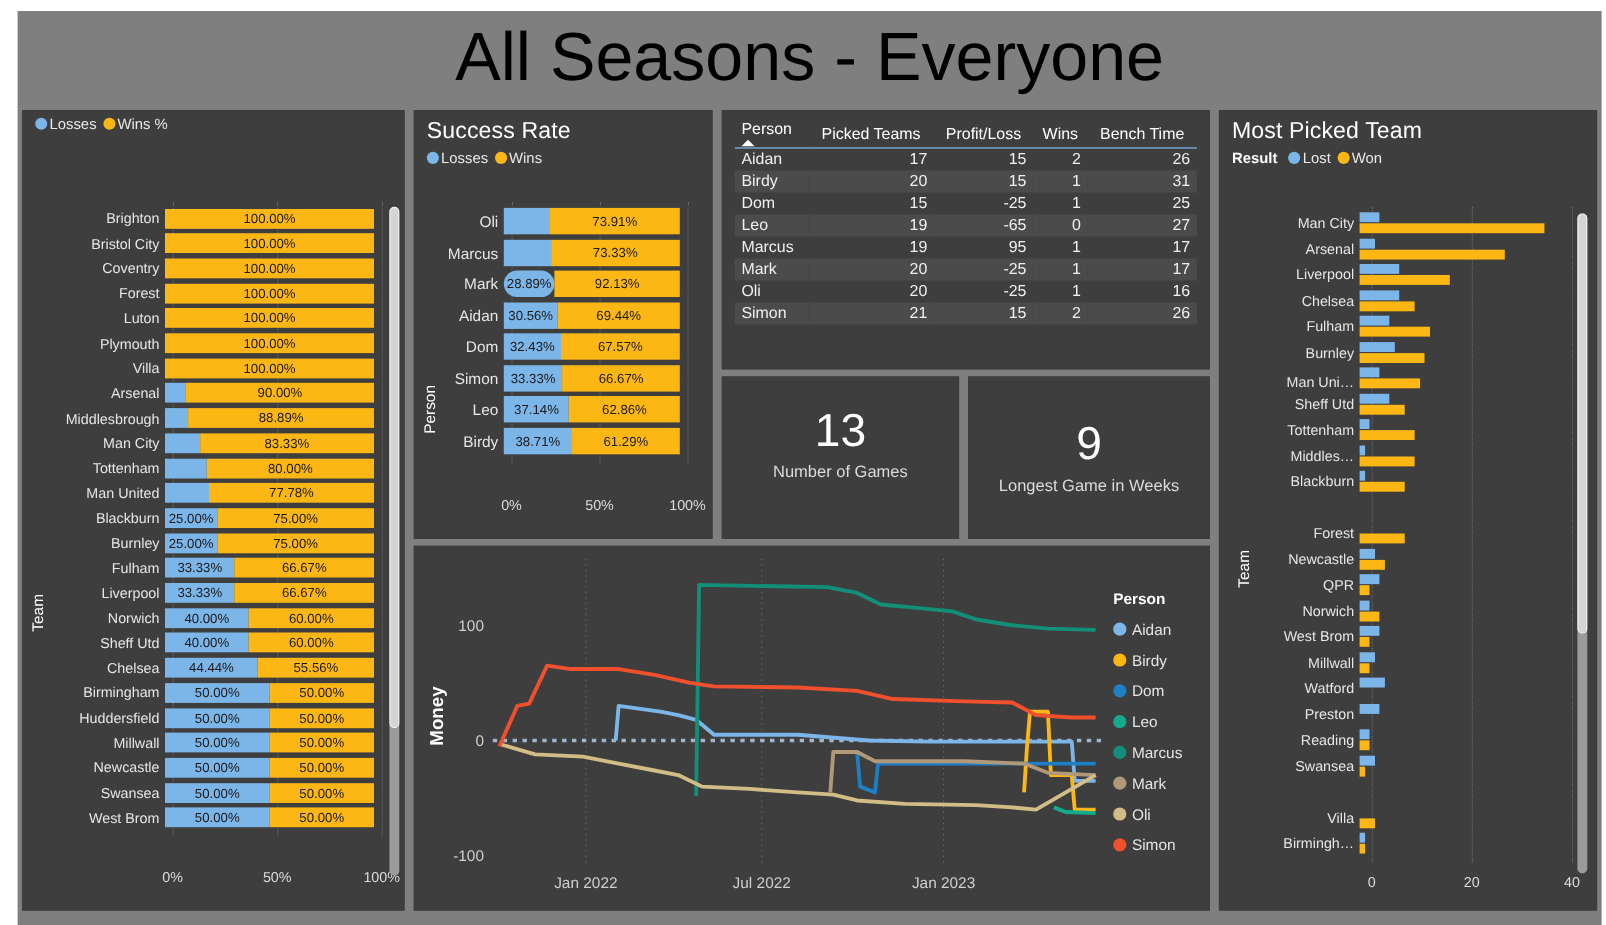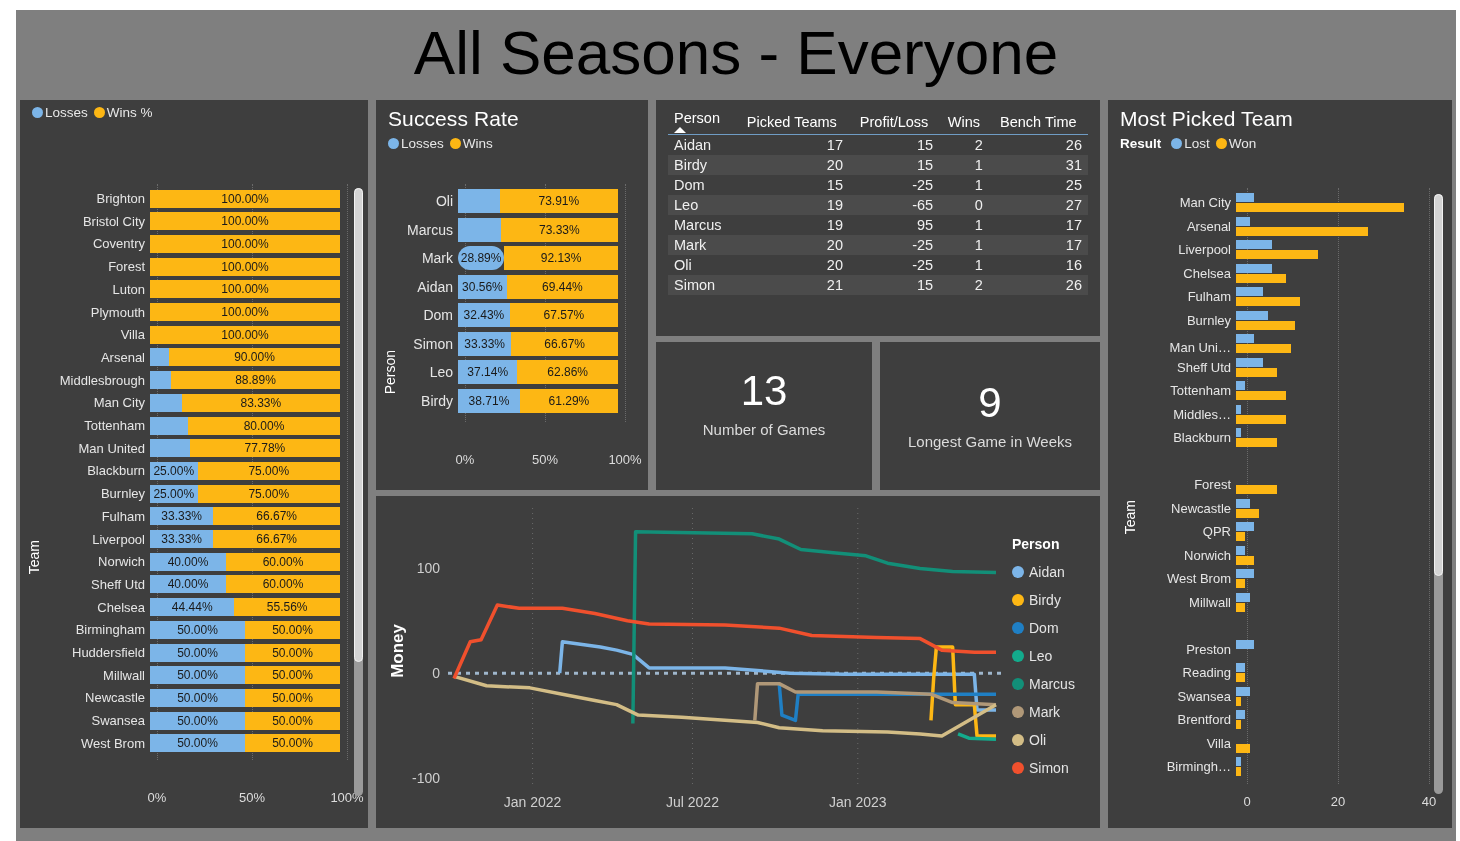--- a/index.html
+++ b/index.html
@@ -727,45 +727,45 @@
             <div style="position: absolute; left: 0px; top: 11px; height: 9px; background: rgb(253, 183, 20); width: 9.1px;"></div>
           </div>
         </div>
         <div style="position: absolute; left: 0px; top: 405.5px; width: 330px; height: 21.5px; display: flex; align-items: center;">
           <div class="cat-label" style="width: 128px;">Millwall</div>
           <div style="position: relative; width: 190px; height: 21.5px;">
             <div style="position: absolute; left: 0px; top: 1px; height: 9px; background: rgb(124, 181, 232); width: 13.65px;"></div>
             <div style="position: absolute; left: 0px; top: 11px; height: 9px; background: rgb(253, 183, 20); width: 9.1px;"></div>
           </div>
         </div>
+        <div style="position: absolute; left: 0px; top: 429px; width: 330px; height: 21.5px; display: flex; align-items: center;">
+          <div class="cat-label" style="width: 128px;">Watford</div>
+          <div style="position: relative; width: 190px; height: 21.5px;">
+            <div style="position: absolute; left: 0px; top: 1px; height: 9px; background: rgb(124, 181, 232); width: 22.75px;"></div>
+            <div style="position: absolute; left: 0px; top: 11px; height: 9px; background: rgb(253, 183, 20); width: 0px;"></div>
+          </div>
+        </div>
         <div style="position: absolute; left: 0px; top: 476px; width: 330px; height: 21.5px; display: flex; align-items: center;">
           <div class="cat-label" style="width: 128px;">Reading</div>
           <div style="position: relative; width: 190px; height: 21.5px;">
             <div style="position: absolute; left: 0px; top: 1px; height: 9px; background: rgb(124, 181, 232); width: 9.1px;"></div>
             <div style="position: absolute; left: 0px; top: 11px; height: 9px; background: rgb(253, 183, 20); width: 9.1px;"></div>
           </div>
         </div>
         <div style="position: absolute; left: 0px; top: 452.5px; width: 330px; height: 21.5px; display: flex; align-items: center;">
           <div class="cat-label" style="width: 128px;">Preston</div>
           <div style="position: relative; width: 190px; height: 21.5px;">
             <div style="position: absolute; left: 0px; top: 1px; height: 9px; background: rgb(124, 181, 232); width: 18.2px;"></div>
             <div style="position: absolute; left: 0px; top: 11px; height: 9px; background: rgb(253, 183, 20); width: 0px;"></div>
           </div>
         </div>
         <div style="position: absolute; left: 0px; top: 499.5px; width: 330px; height: 21.5px; display: flex; align-items: center;">
           <div class="cat-label" style="width: 128px;">Swansea</div>
           <div style="position: relative; width: 190px; height: 21.5px;">
             <div style="position: absolute; left: 0px; top: 1px; height: 9px; background: rgb(124, 181, 232); width: 13.65px;"></div>
-            <div style="position: absolute; left: 0px; top: 11px; height: 9px; background: rgb(253, 183, 20); width: 4.55px;"></div>
-          </div>
-        </div>
-        <div style="position: absolute; left: 0px; top: 523px; width: 330px; height: 21.5px; display: flex; align-items: center;">
-          <div class="cat-label" style="width: 128px;">Brentford</div>
-          <div style="position: relative; width: 190px; height: 21.5px;">
-            <div style="position: absolute; left: 0px; top: 1px; height: 9px; background: rgb(124, 181, 232); width: 9.1px;"></div>
             <div style="position: absolute; left: 0px; top: 11px; height: 9px; background: rgb(253, 183, 20); width: 4.55px;"></div>
           </div>
         </div>
         <div style="position: absolute; left: 0px; top: 546.5px; width: 330px; height: 21.5px; display: flex; align-items: center;">
           <div class="cat-label" style="width: 128px;">Villa</div>
           <div style="position: relative; width: 190px; height: 21.5px;">
             <div style="position: absolute; left: 0px; top: 1px; height: 9px; background: rgb(124, 181, 232); width: 0px;"></div>
             <div style="position: absolute; left: 0px; top: 11px; height: 9px; background: rgb(253, 183, 20); width: 13.65px;"></div>
           </div>
         </div>

